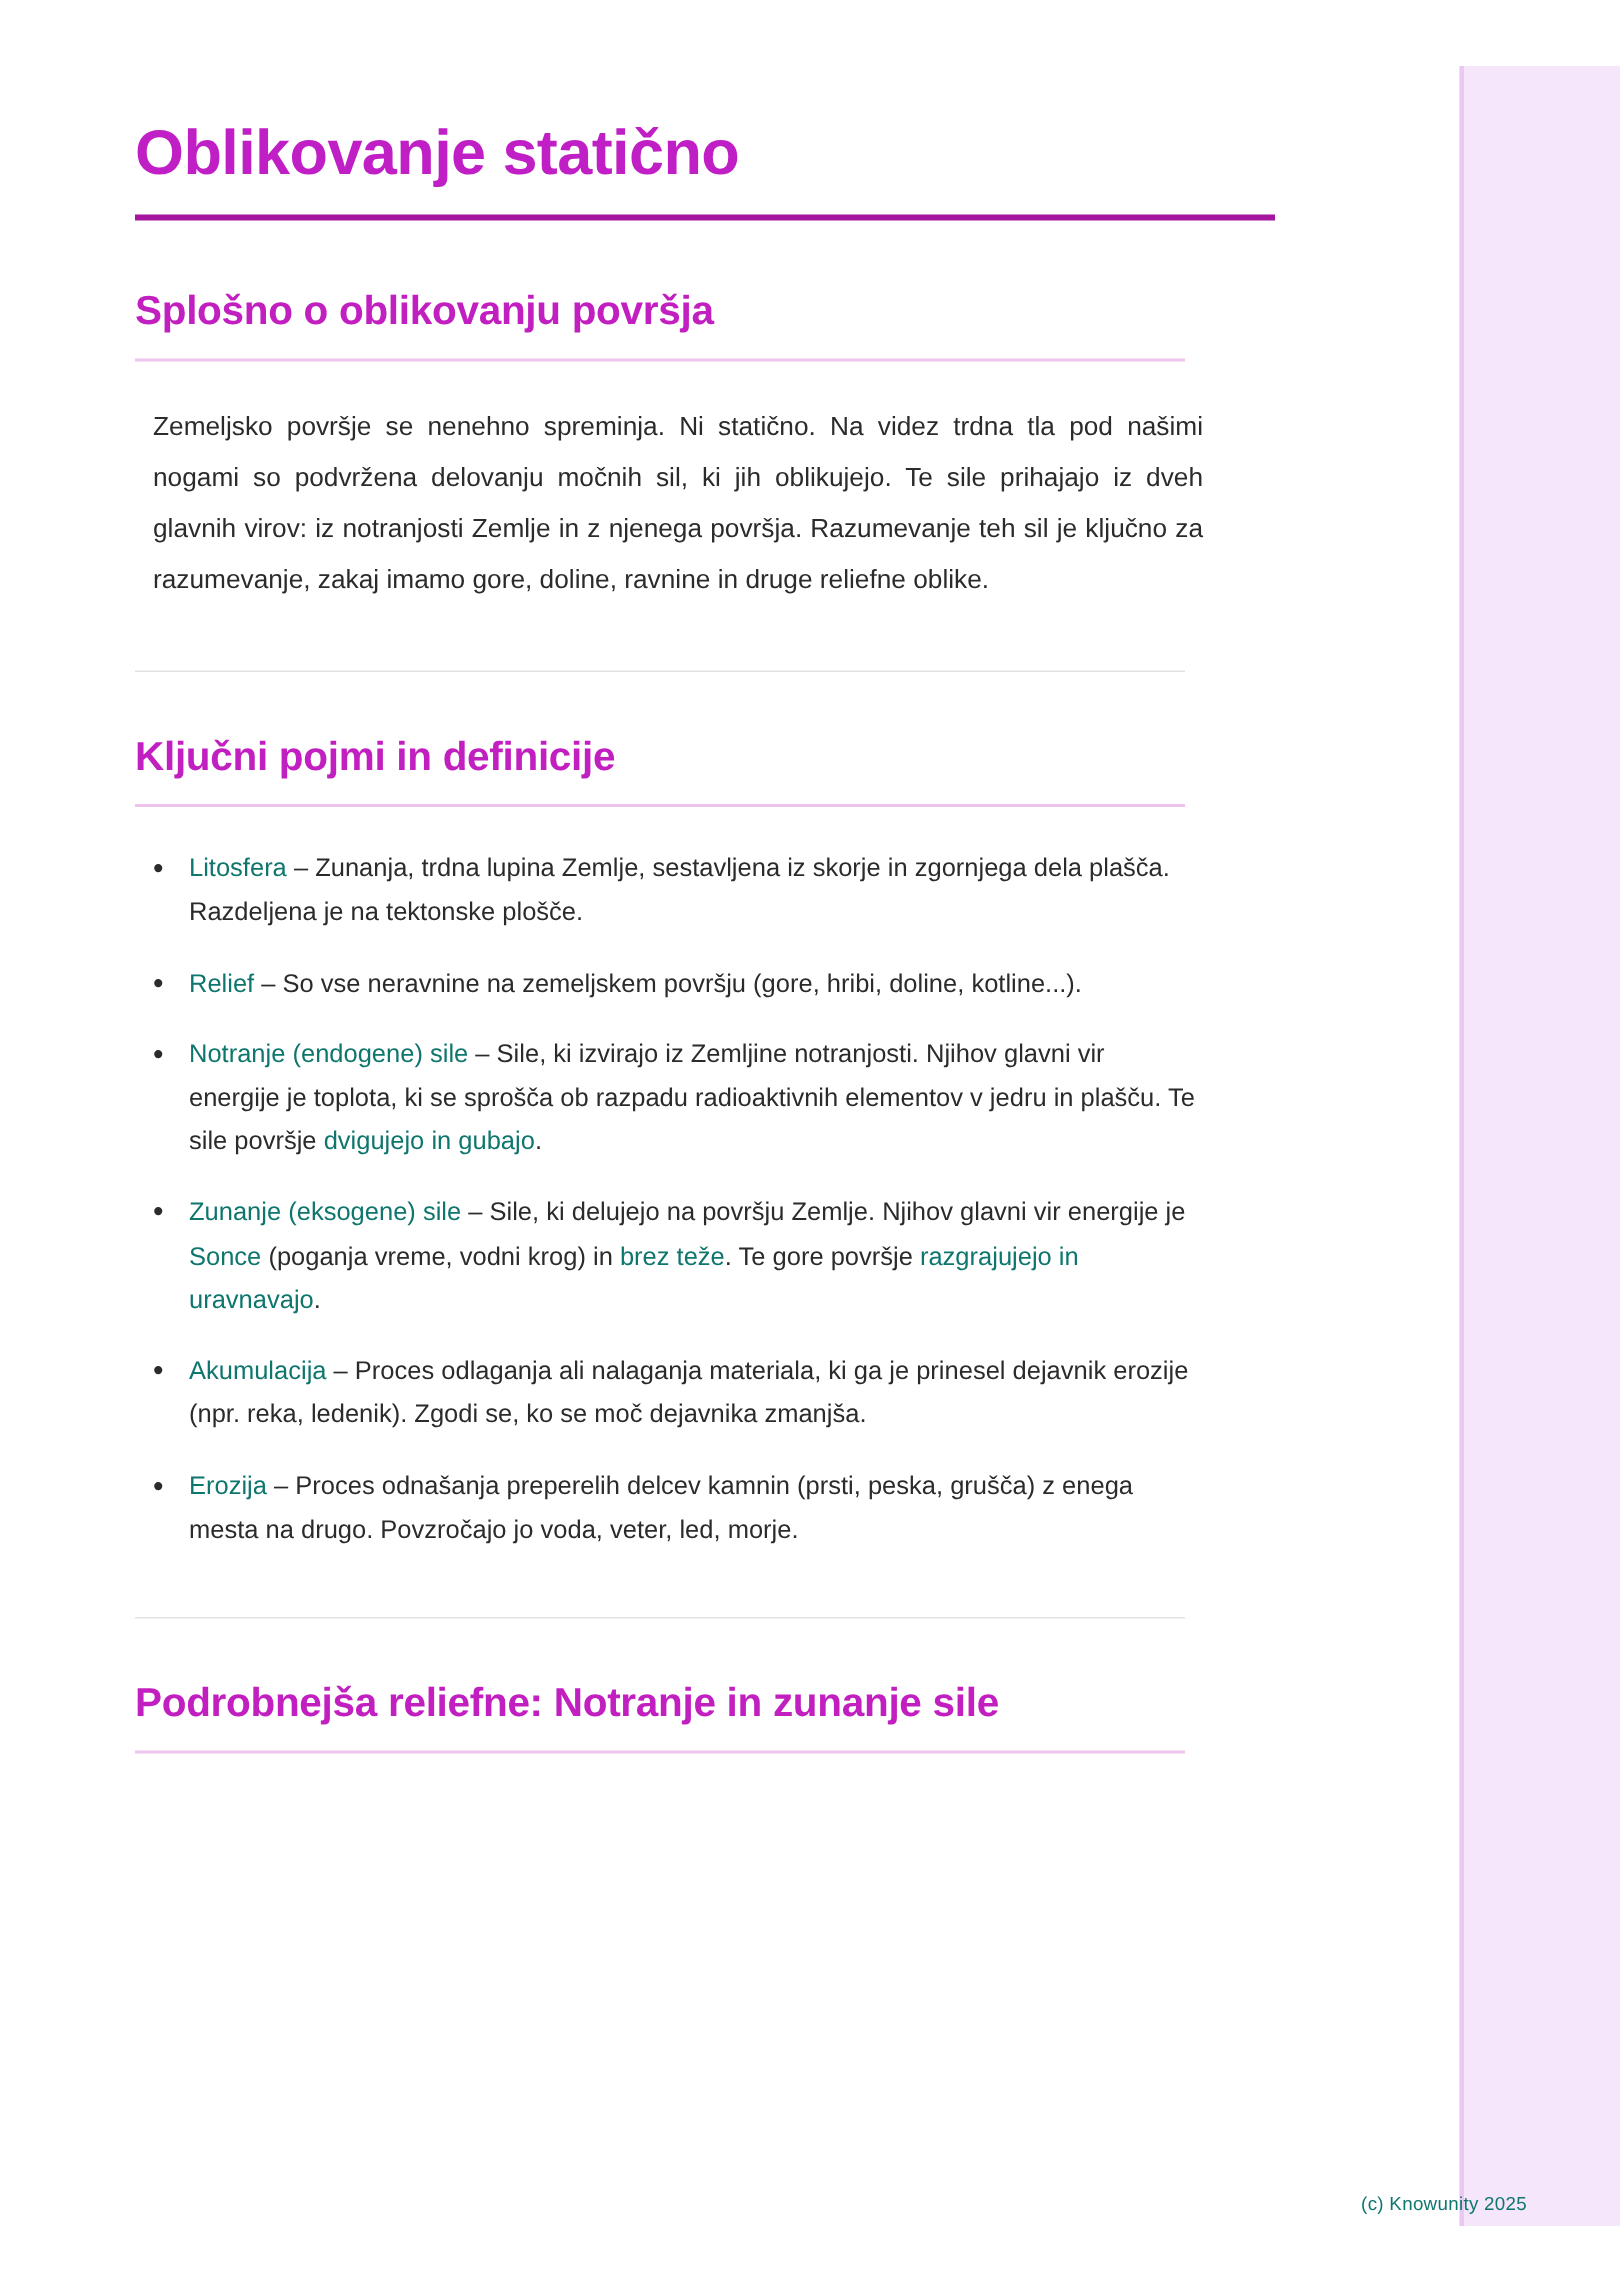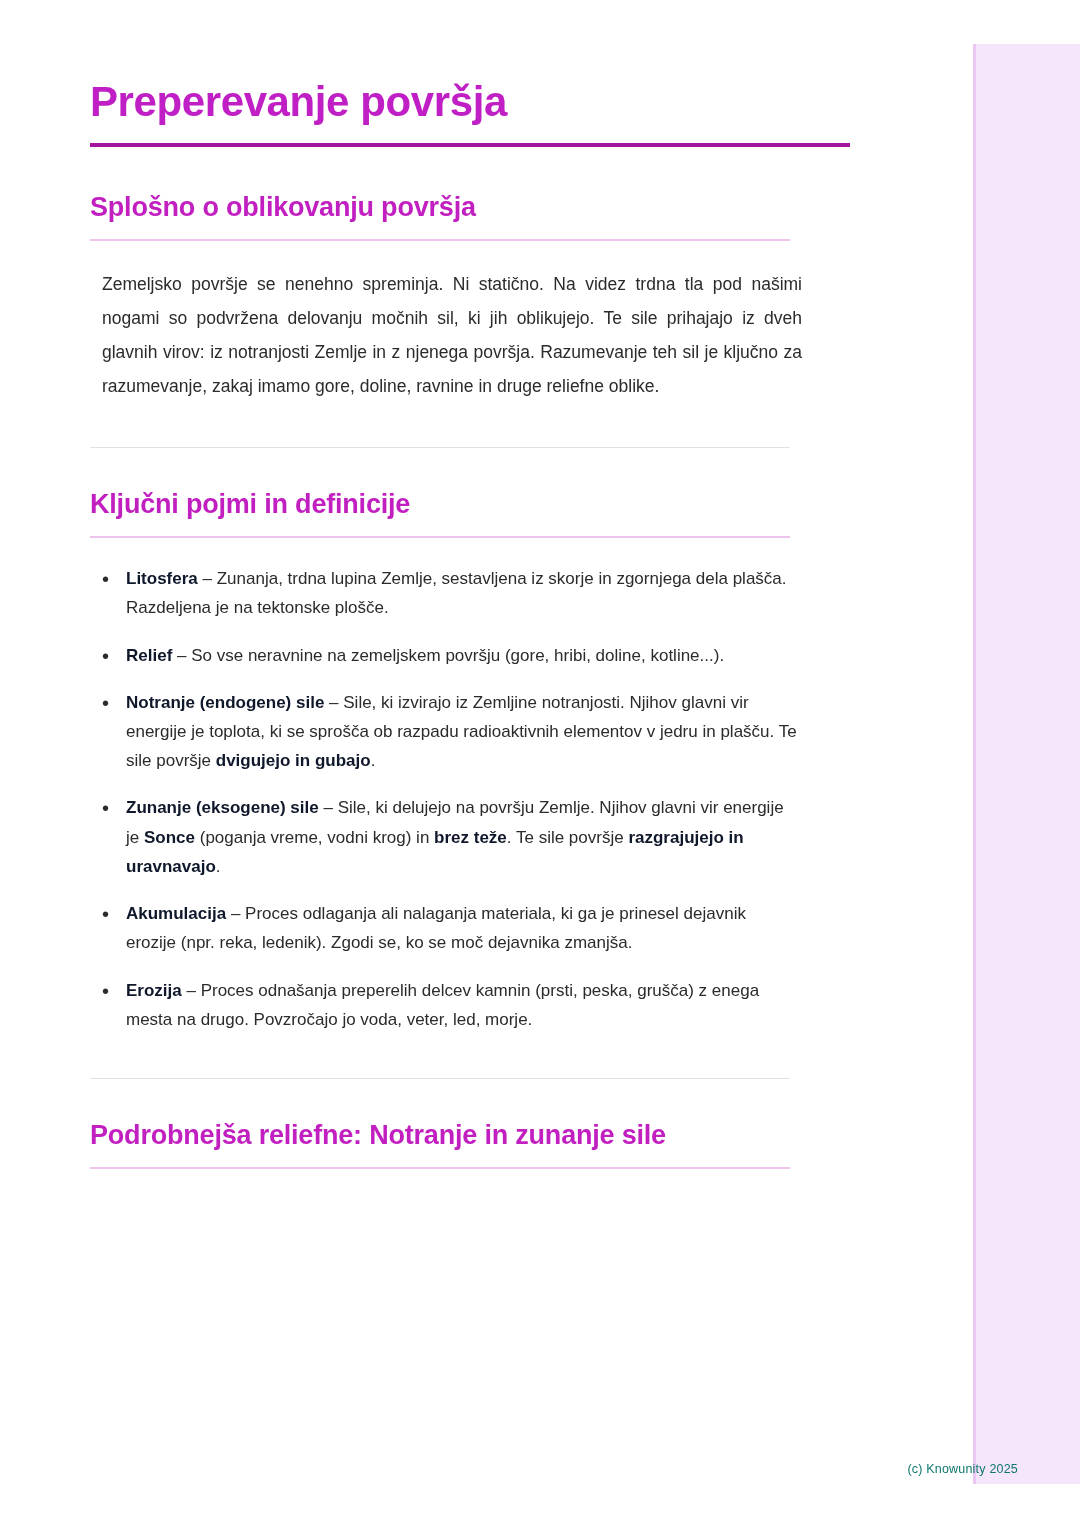--- a/index.html
+++ b/index.html
@@ -93,22 +93,22 @@
   }
   ul.terms li:before {
     content: "•";
     position: absolute;
     left: 12px;
     top: -2px;
     font-size: 20px;
     color: #2b2b2b;
   }
   ul.terms b {
-    font-weight: bold;
-    color: #0f172a;
+    font-weight: normal;
+    color: #0f766e;
   }
   h2.section-title.wrap {
     width: 740px;
   }
   .footer-credit {
     position: absolute;
     right: 62px;
     bottom: 52px;
     font-size: 12.5px;
     color: #0f766e;
@@ -117,21 +117,21 @@
 </style>
 </head>
 <body>
 
 <div class="page">
 
   <div class="side-strip"></div>
 
   <div class="content">
 
-    <h1 class="doc-title">Preperevanje površja</h1>
+    <h1 class="doc-title">Oblikovanje statično</h1>
     <div class="title-rule"></div>
 
     <h2 class="section-title">Splošno o oblikovanju površja</h2>
     <div class="section-rule"></div>
     <p class="body-text">Zemeljsko površje se nenehno spreminja. Ni statično. Na videz trdna tla pod našimi nogami so podvržena delovanju močnih sil, ki jih oblikujejo. Te sile prihajajo iz dveh glavnih virov: iz notranjosti Zemlje in z njenega površja. Razumevanje teh sil je ključno za razumevanje, zakaj imamo gore, doline, ravnine in druge reliefne oblike.</p>
 
     <div class="divider"></div>
 
     <h2 class="section-title">Ključni pojmi in definicije</h2>
     <div class="section-rule"></div>
@@ -140,21 +140,21 @@
       <li>
         <b>Litosfera</b><span> – Zunanja, trdna lupina Zemlje, sestavljena iz skorje in zgornjega dela plašča. Razdeljena je na tektonske plošče.</span>
       </li>
       <li>
         <b>Relief</b><span> – So vse neravnine na zemeljskem površju (gore, hribi, doline, kotline...).</span>
       </li>
       <li>
         <b>Notranje (endogene) sile</b><span> – Sile, ki izvirajo iz Zemljine notranjosti. Njihov glavni vir energije je toplota, ki se sprošča ob razpadu radioaktivnih elementov v jedru in plašču. Te sile površje </span><b>dvigujejo in gubajo</b><span>.</span>
       </li>
       <li>
-        <b>Zunanje (eksogene) sile</b><span> – Sile, ki delujejo na površju Zemlje. Njihov glavni vir energije je </span><b>Sonce</b><span> (poganja vreme, vodni krog) in </span><b>brez teže</b><span>. Te sile površje </span><b>razgrajujejo in uravnavajo</b><span>.</span>
+        <b>Zunanje (eksogene) sile</b><span> – Sile, ki delujejo na površju Zemlje. Njihov glavni vir energije je </span><b>Sonce</b><span> (poganja vreme, vodni krog) in </span><b>brez teže</b><span>. Te gore površje </span><b>razgrajujejo in uravnavajo</b><span>.</span>
       </li>
       <li>
         <b>Akumulacija</b><span> – Proces odlaganja ali nalaganja materiala, ki ga je prinesel dejavnik erozije (npr. reka, ledenik). Zgodi se, ko se moč dejavnika zmanjša.</span>
       </li>
       <li>
         <b>Erozija</b><span> – Proces odnašanja preperelih delcev kamnin (prsti, peska, grušča) z enega mesta na drugo. Povzročajo jo voda, veter, led, morje.</span>
       </li>
     </ul>
 
     <div class="divider"></div>

